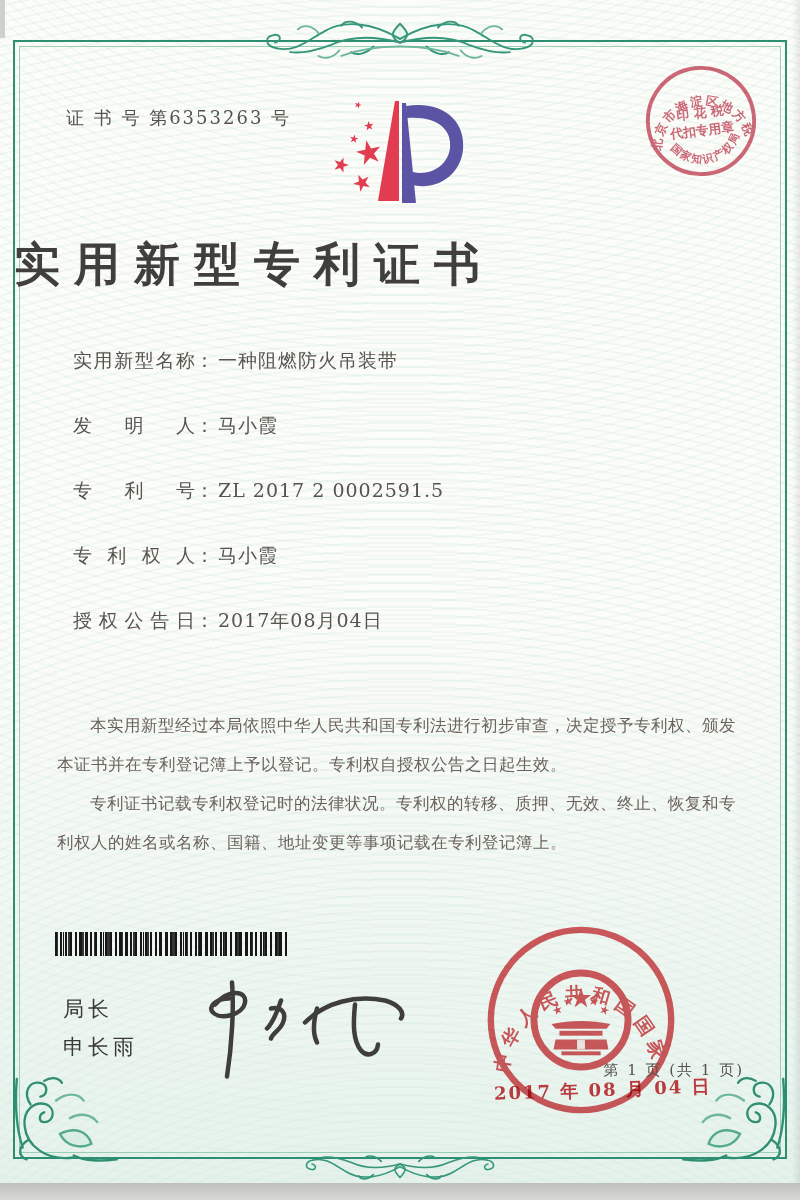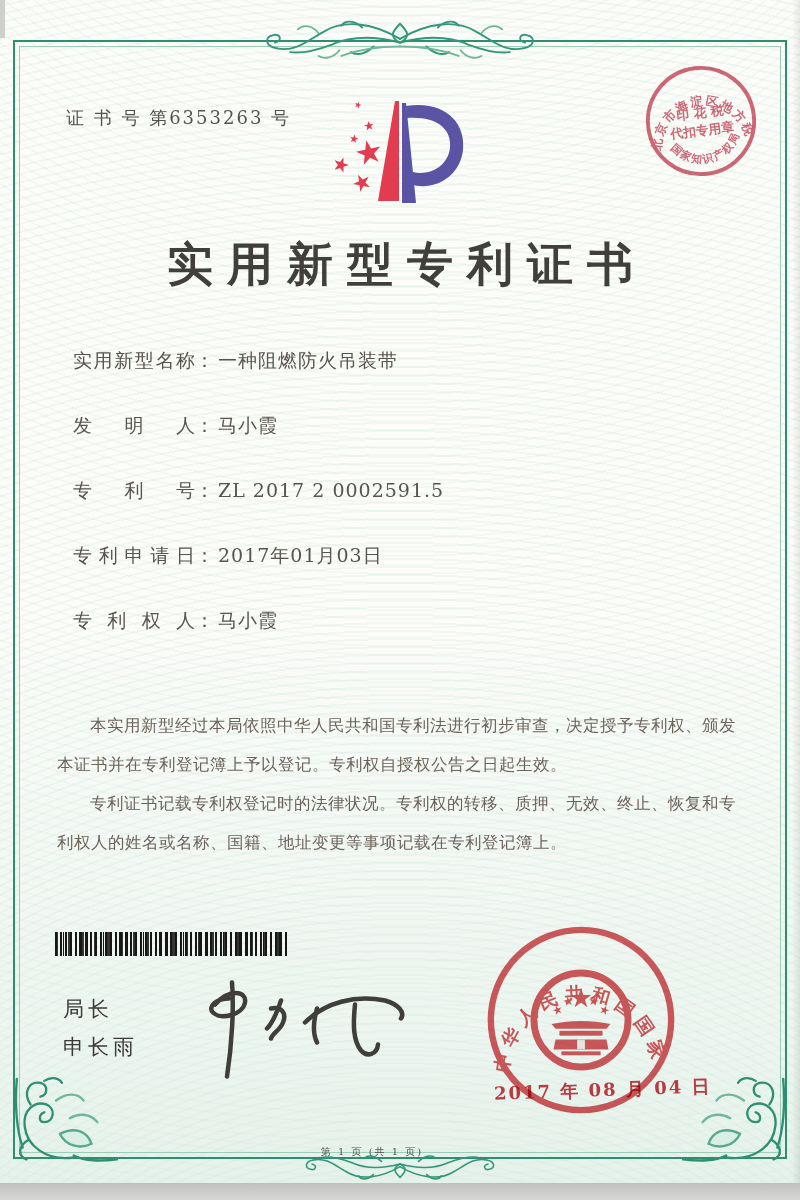--- a/index.html
+++ b/index.html
@@ -13,21 +13,21 @@
   .photo-bottom{position:absolute;left:0;right:0;bottom:0;height:17px;background:linear-gradient(180deg,#bfbfbd,#d8d8d6);}
   .photo-left-sliver{position:absolute;left:0;top:0;width:5px;height:38px;background:#cfcfcd;}
   .edge-right{position:absolute;right:0;top:0;width:8px;height:100%;background:linear-gradient(90deg,rgba(0,0,0,0),rgba(0,0,0,.08));}
 
   .frame-outer{position:absolute;left:13px;right:13px;top:40px;bottom:41px;border:2.5px solid #2e8e71;}
   .frame-inner{position:absolute;left:19px;right:19px;top:46px;bottom:47px;border:1px solid #9bcdb9;}
   .ornament{position:absolute;}
 
   .cert-no{position:absolute;left:66px;top:106px;font-size:18px;letter-spacing:2px;color:#54524d;}
   .logo{position:absolute;left:320px;top:90px;width:160px;height:132px;}
-  .title{position:absolute;left:0;right:0;top:234px;text-align:center;font-size:46px;font-weight:600;
+  .title{position:absolute;left:0;right:0;top:234px;text-align:left;font-size:46px;font-weight:600;
          letter-spacing:14px;color:#403f3c;text-indent:14px;}
 
   .fields{position:absolute;left:64px;top:348px;margin-left:9px;}
   .f-row{height:27px;margin-bottom:38px;font-size:19px;color:#57534e;white-space:nowrap;}
   .f-label{display:inline-block;width:122px;text-align:justify;text-align-last:justify;vertical-align:top;}
   .f-sep{display:inline-block;margin-right:4px;}
   .f-value{letter-spacing:1px;}
 
   .paras{position:absolute;left:57px;top:706px;width:690px;font-size:16.5px;line-height:39px;
          color:#6b635b;letter-spacing:.5px;}
@@ -44,21 +44,21 @@
   .signer{position:absolute;left:63px;top:1033px;font-family:"DejaVu Sans","Liberation Sans",sans-serif;
         font-size:21px;letter-spacing:4px;color:#3a3a38;}
   .signature{position:absolute;left:185px;top:976px;width:230px;height:105px;}
 
   .big-seal{position:absolute;left:483px;top:922px;width:196px;height:196px;opacity:.9;mix-blend-mode:multiply;}
   .seal-date{position:absolute;left:494px;top:1078px;font-size:18px;font-weight:bold;color:#cc3e44;
         letter-spacing:2px;transform:rotate(-2deg);mix-blend-mode:multiply;}
   .tax-stamp{position:absolute;left:642px;top:62px;width:118px;height:118px;opacity:.85;
         transform:rotate(-7deg);mix-blend-mode:multiply;}
 
-  .footer{position:absolute;left:0;right:56px;top:1145px;text-align:center;font-size:10px;
+  .footer{position:absolute;left:0;right:56px;top:1061px;text-align:right;font-size:15px;
         letter-spacing:2px;color:#55514b;}
 </style>
 </head>
 <body>
 
 <div class="photo">
 
   <div class="frame-outer"></div>
   <div class="frame-inner"></div>
 
@@ -159,24 +159,24 @@
     <div class="f-row">
       <span class="f-label">实用新型名称</span><span class="f-sep">：</span><span class="f-value">一种阻燃防火吊装带</span>
     </div>
     <div class="f-row">
       <span class="f-label">发明人</span><span class="f-sep">：</span><span class="f-value">马小霞</span>
     </div>
     <div class="f-row">
       <span class="f-label">专利号</span><span class="f-sep">：</span><span class="f-value">ZL 2017 2 0002591.5</span>
     </div>
     <div class="f-row">
-      <span class="f-label">专利申请日</span><span class="f-sep">：</span><span class="f-value">2017年01月03日</span>
-    </div>
-    <div class="f-row">
       <span class="f-label">专利权人</span><span class="f-sep">：</span><span class="f-value">马小霞</span>
+    </div>
+    <div class="f-row">
+      <span class="f-label">授权公告日</span><span class="f-sep">：</span><span class="f-value">2017年08月04日</span>
     </div>
   </div>
 
   <div class="paras">
     <p>本实用新型经过本局依照中华人民共和国专利法进行初步审查，决定授予专利权、颁发本证书并在专利登记簿上予以登记。专利权自授权公告之日起生效。</p>
     <p>专利证书记载专利权登记时的法律状况。专利权的转移、质押、无效、终止、恢复和专利权人的姓名或名称、国籍、地址变更等事项记载在专利登记簿上。</p>
   </div>
 
   <div class="barcode"></div>
 

